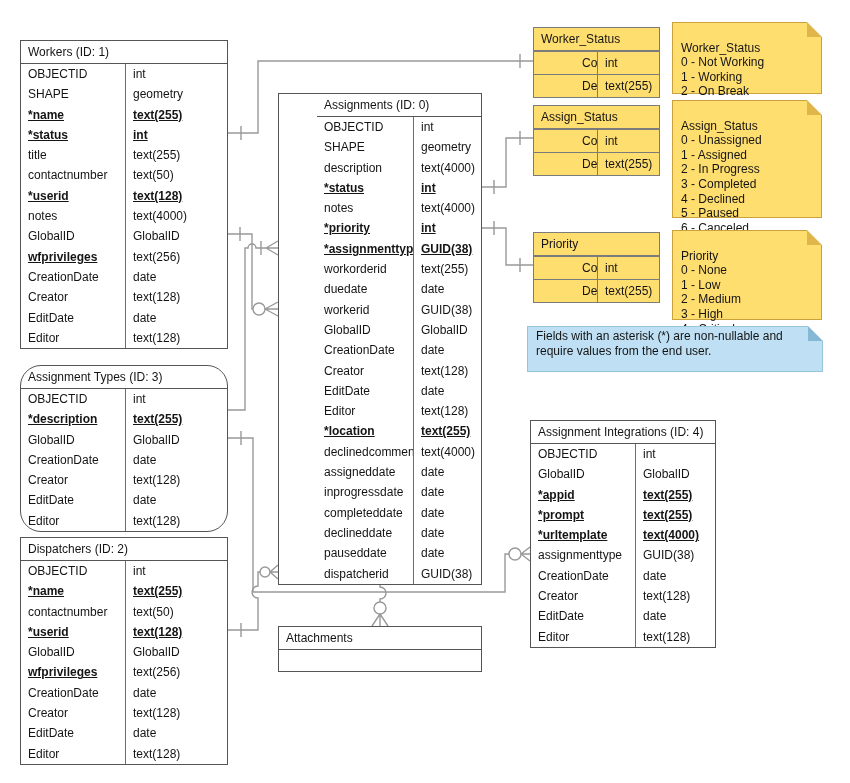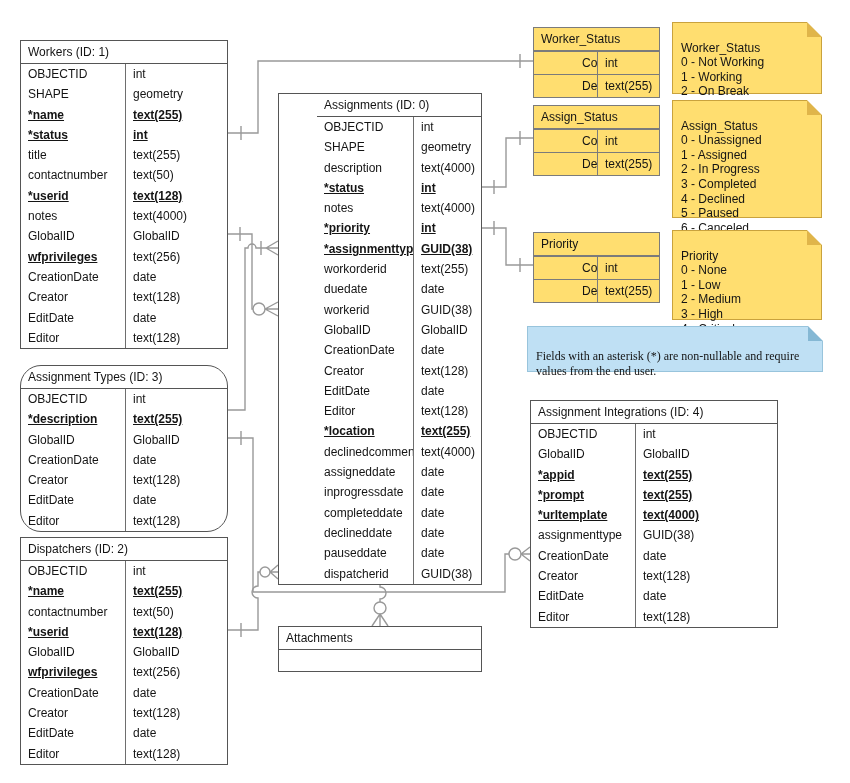--- a/index.html
+++ b/index.html
@@ -21,21 +21,21 @@
   .tbl.domain{background:#FFDE70;border-color:#7b7b7b;}
   .tbl.domain .tbl-header{border-color:#7b7b7b;}
   .tbl.domain .trow{height:22px;line-height:22px;border-top:1px solid #7b7b7b;}
   .tbl.domain .trow:first-child{border-top:none;}
   .tbl.domain .c1{border-right:1px solid #7b7b7b;padding-left:48px;}
 
   
   .note{position:absolute;box-sizing:border-box;font-size:12px;line-height:14.6px;
         padding:3px 8px;white-space:pre-line;}
   .note.yellow{background:#FFDE70;border:1px solid #C9A23D;}
-  .note.blue{background:#BFE0F4;border:1px solid #98C4DC;white-space:normal;line-height:15px;padding:22px 8px;font-family:Liberation Serif, serif;}
+  .note.blue{background:#BFE0F4;border:1px solid #98C4DC;white-space:normal;line-height:15px;padding:2px 8px;}
   .note .fold{content:'';position:absolute;top:-1px;right:-1px;width:0;height:0;
         border-top:15px solid #fff;border-left:15px solid #E0B54A;}
   .note.blue .fold{border-left-color:#85B8D4;}
 </style>
 </head>
 <body>
 
 <div id="canvas">
 
   <svg class="wires" width="850" height="783" fill="none" stroke="#999999" stroke-width="1.4">
@@ -309,21 +309,21 @@
       </div>
       <div class="trow">
         <div class="c1">dispatcherid</div>
         <div class="c2">GUID(38)</div>
       </div>
     </div>
   <div class="tbl" style="left:278px;top:626px;width:204px;">
       <div class="tbl-header">Attachments</div>
       <div class="empty-row"></div>
     </div>
-  <div class="tbl" style="left:530px;top:400px;width:248px;--c1:105px;">
+  <div class="tbl" style="left:530px;top:420px;width:186px;--c1:105px;">
       <div class="tbl-header">Assignment Integrations (ID: 4)</div>
       <div class="trow">
         <div class="c1">OBJECTID</div>
         <div class="c2">int</div>
       </div>
       <div class="trow">
         <div class="c1">GlobalID</div>
         <div class="c2">GlobalID</div>
       </div>
       <div class="trow">

